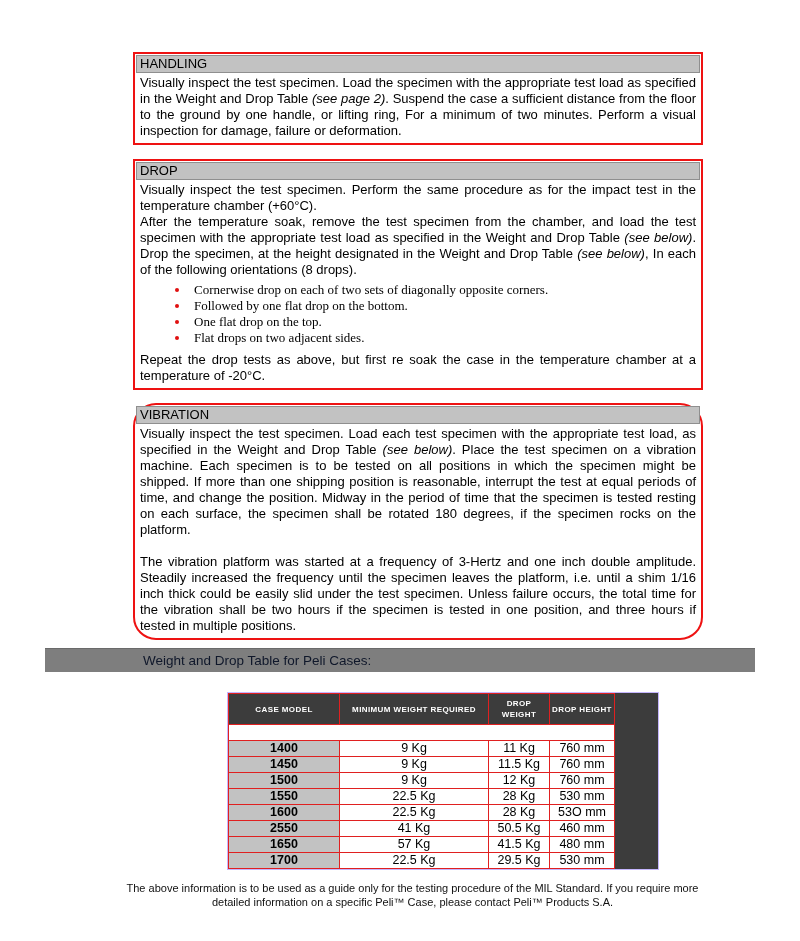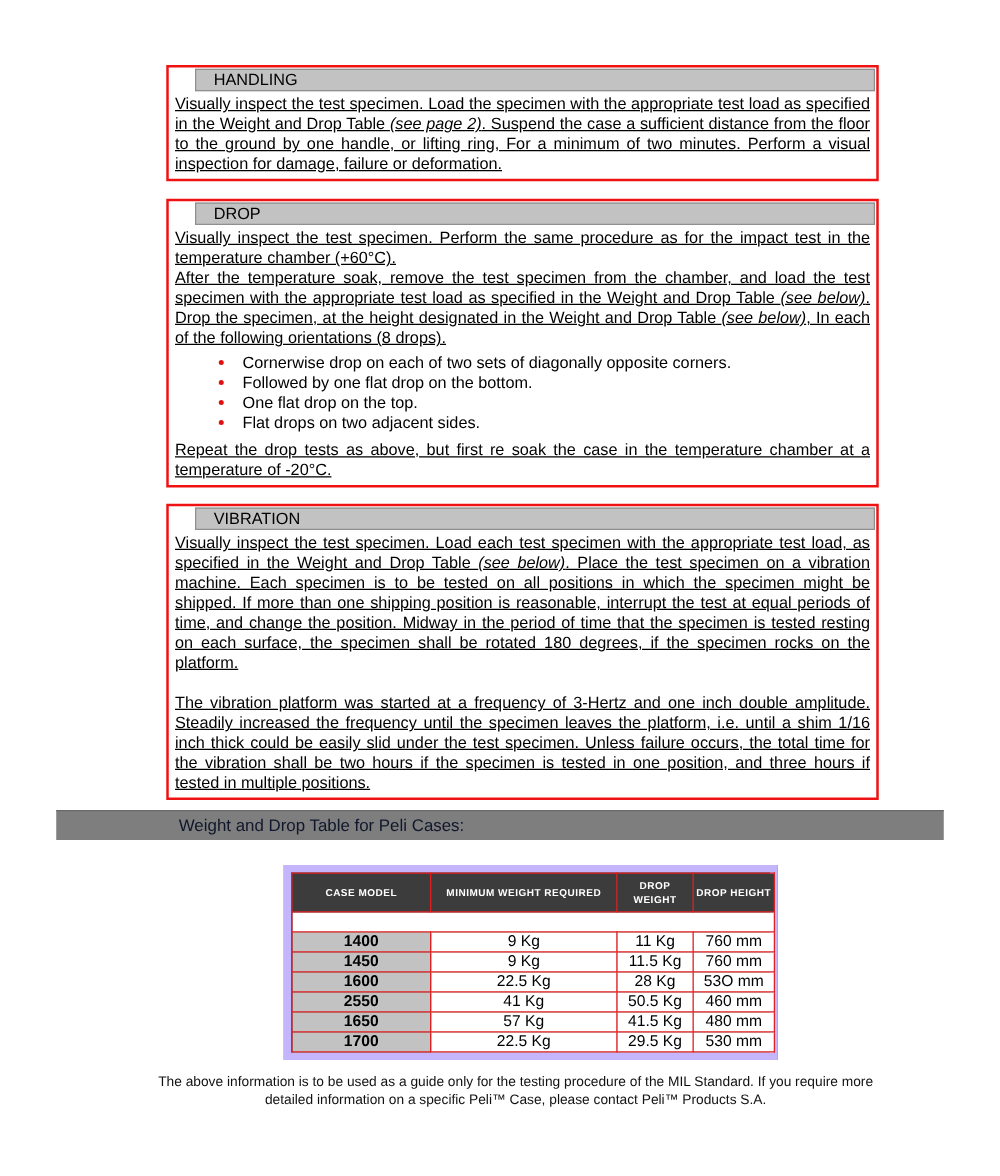--- a/index.html
+++ b/index.html
@@ -15,67 +15,66 @@
   .box {
     margin-left: 133px;
     width: 570px;
     box-sizing: border-box;
     border: 2px solid #ee1212;
     padding: 1px;
     background: #fff;
   }
   .box-handling  { margin-top: 52px; }
   .box-drop      { margin-top: 14px; }
-  .box-vibration { margin-top: 13px; }
+  .box-vibration { margin-top: 13px; border-radius: 23px; }
   .box-title {
     background: #c2c2c2;
     border: 1px solid #8f8f8f;
     font-size: 13px;
     line-height: 15px;
-    padding: 0 3px 1px 14px;
+    padding: 0 3px 1px 3px;
     color: #000;
-    margin-left: 20px;
   }
   .box-body { padding: 2px 4px 3px 4px; }
   .box-body p {
     margin: 0;
     font-size: 13px;
     line-height: 16px;
     text-align: justify;
-    text-decoration: underline;
   }
   .box-body p em { font-style: italic; }
   .gap-before { margin-top: 16px !important; }
   ul.bullets {
     margin: 4px 0 6px 0;
     padding-left: 50px;
   }
   ul.bullets li {
     font-size: 13px;
     line-height: 16px;
     padding-left: 4px;
+    font-family: Liberation Serif, serif;
   }
   ul.bullets li::marker { color: #e01010; }
   .banner {
     margin: 8px 0 0 45px;
     width: 710px;
     height: 24px;
     box-sizing: border-box;
     background: #7e7e7e;
     border-top: 1px solid #6a6a6a;
     color: #0f172a;
     font-size: 13.5px;
     line-height: 23px;
     padding-left: 98px;
   }
   .table-frame {
     margin: 20px 0 0 227px;
-    width: 395px;
+    width: 432px;
     box-sizing: border-box;
-    border: 6px solid #c4b5fd;
+    border: 1px solid #c4b5fd;
     background: #3c3c3c;
   }
   table.wd {
     border-collapse: collapse;
     table-layout: fixed;
     width: 386px;
   }
   table.wd th {
     background: #3c3c3c;
     color: #ffffff;
@@ -185,20 +184,32 @@
             <td>11 Kg</td>
             <td>760 mm</td>
           </tr>
           <tr>
             <td class="model">1450</td>
             <td>9 Kg</td>
             <td>11.5 Kg</td>
             <td>760 mm</td>
           </tr>
           <tr>
+            <td class="model">1500</td>
+            <td>9 Kg</td>
+            <td>12 Kg</td>
+            <td>760 mm</td>
+          </tr>
+          <tr>
+            <td class="model">1550</td>
+            <td>22.5 Kg</td>
+            <td>28 Kg</td>
+            <td>530 mm</td>
+          </tr>
+          <tr>
             <td class="model">1600</td>
             <td>22.5 Kg</td>
             <td>28 Kg</td>
             <td>53O mm</td>
           </tr>
           <tr>
             <td class="model">2550</td>
             <td>41 Kg</td>
             <td>50.5 Kg</td>
             <td>460 mm</td>

